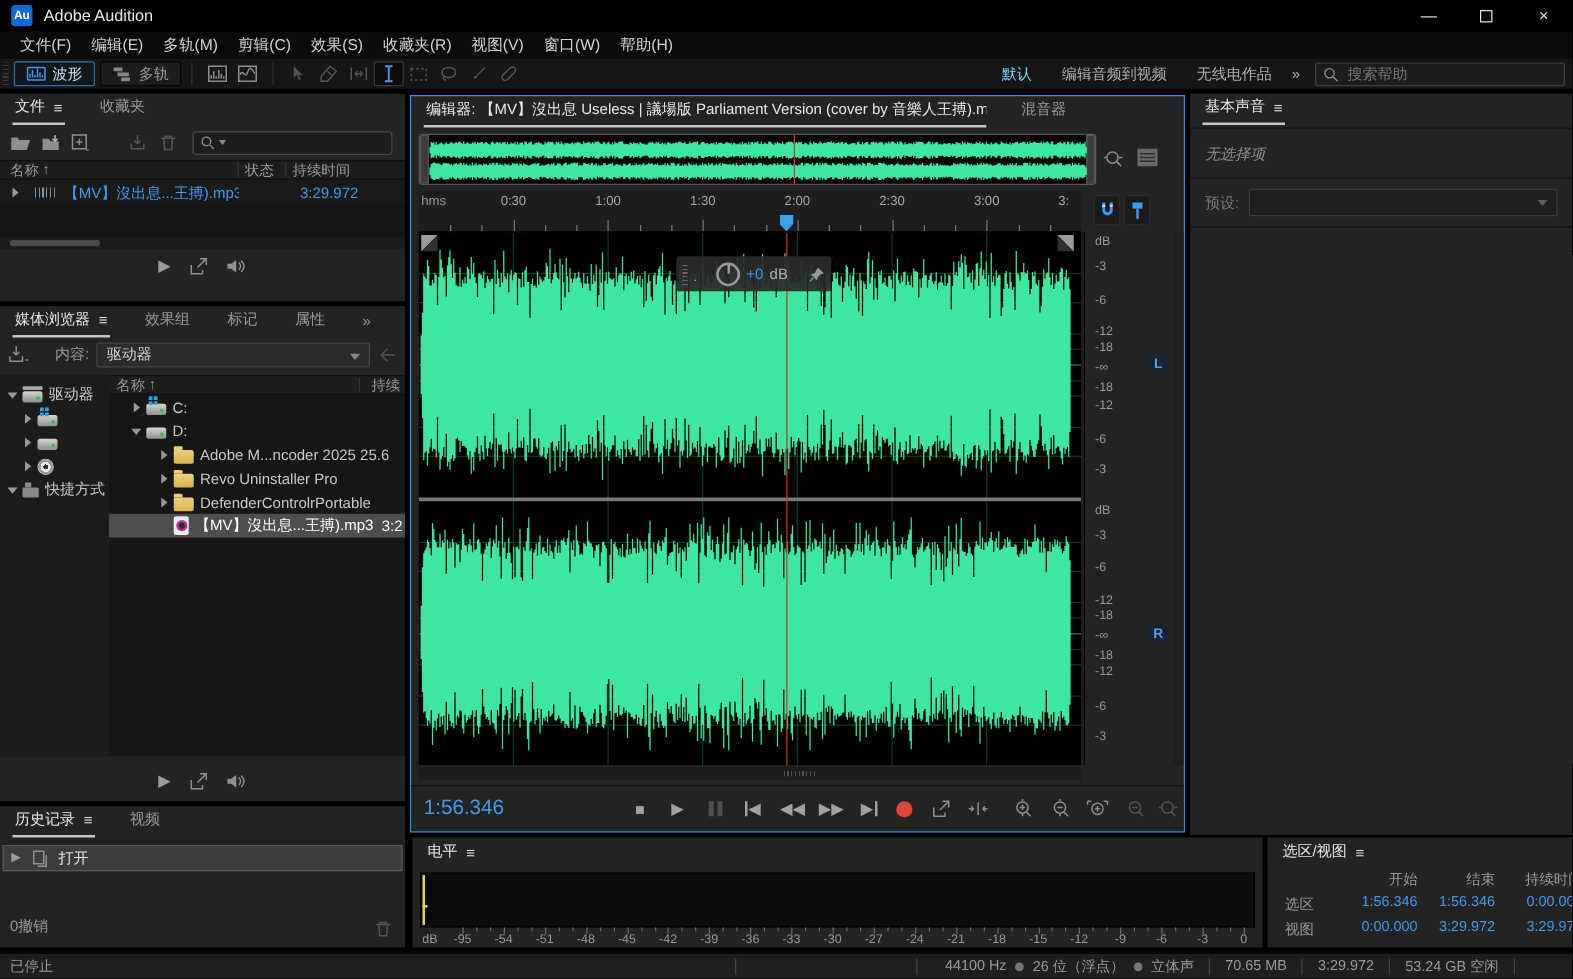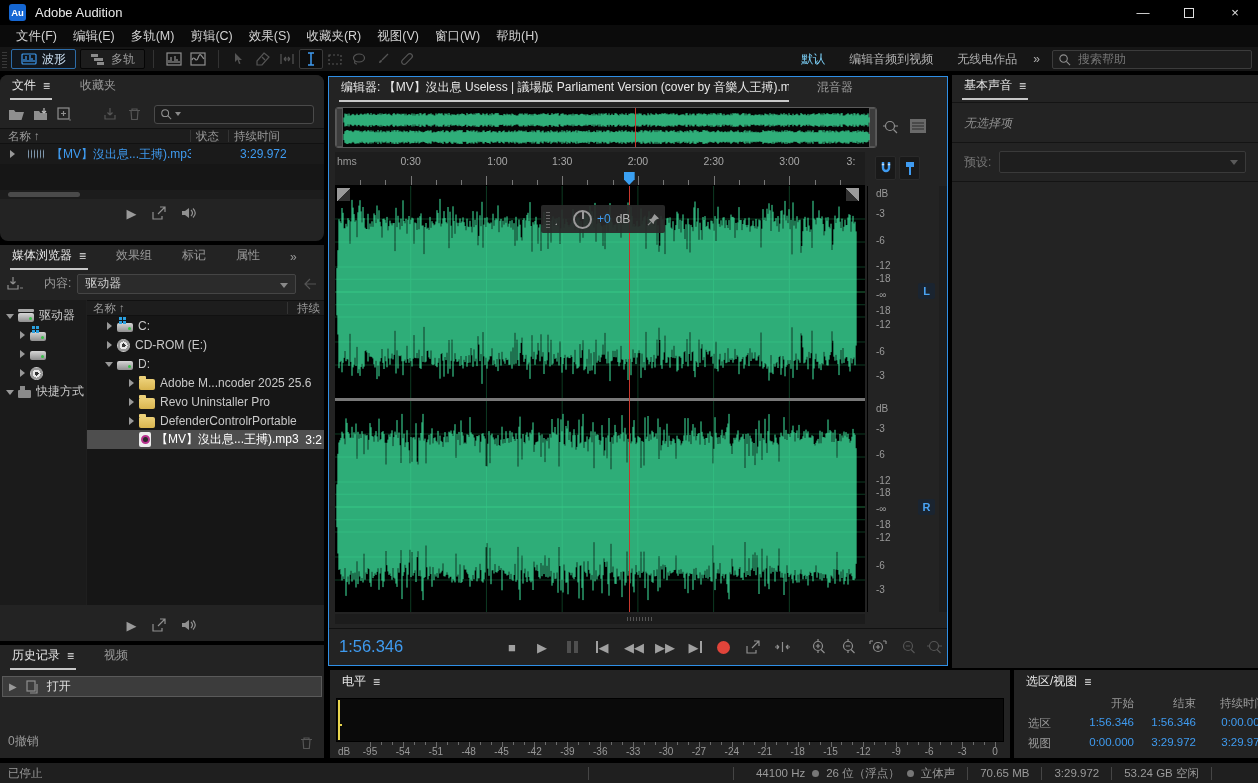--- a/index.html
+++ b/index.html
@@ -30,21 +30,21 @@
   .wsp{color:#b0b0b0;font-size:12px;margin:0 12px;display:flex;gap:6px;align-items:center;}
   .wsp.active{color:#7dd3fc;}
   .ham{font-size:12px;color:inherit;}
   #topsearch{width:200px;height:19px;margin-left:8px;background:#1c1c1c;border:1px solid #3c3c3c;border-radius:2px;display:flex;align-items:center;padding:0 5px;gap:5px;}
   #topsearch input{background:transparent;border:none;outline:none;color:#9a9a9a;font-size:12px;width:150px;font-family:inherit;}
   
   .ptabs{height:25px;display:flex;align-items:flex-end;padding:0 10px;gap:0;background:#232323;}
   .ptab{padding:4px 2px 6px 2px;margin-right:26px;color:#9a9a9a;display:flex;gap:7px;align-items:center;white-space:nowrap;}
   .ptab.active{color:#e8e8e8;border-bottom:2px solid #c8c8c8;padding-bottom:4px;}
   
-  #files{left:0;top:75px;width:324px;height:166px;border-radius:8px;}
+  #files{left:0;top:75px;width:324px;height:166px;}
   .icobtn{width:24px;height:20px;display:flex;align-items:center;justify-content:center;}
   .srchfield{height:19px;background:#1d1d1d;border:1px solid #4a4a4a;border-radius:3px;display:flex;align-items:center;padding:0 5px;gap:3px;}
   .lsthead{height:16px;background:#1d1d1d;border-top:1px solid #111;border-bottom:1px solid #111;display:flex;align-items:center;color:#9a9a9a;font-size:11.5px;position:relative;}
   .colsep{position:absolute;top:1px;bottom:1px;width:1px;background:#333;}
   .filelist{background:#161616;}
   .frow{height:20px;display:flex;align-items:center;background:#1a1a1a;position:relative;}
   .bluetxt{color:#3f9bf0;}
   .hscroll{height:9px;background:#1c1c1c;position:relative;}
   .hthumb{position:absolute;top:2px;height:5px;background:#4a4a4a;border-radius:3px;}
   .btnrow{display:flex;align-items:center;justify-content:center;gap:14px;height:28px;}
@@ -412,26 +412,20 @@
           <span class="colsep" style="right:36px;left:auto;"></span>
         </div>
         <div>
 
         <div class="mrow lvl1 chev-r ic-drive-win">
               <span class="chev"></span>
               <span class="ric"></span>
               <span class="rname">C:</span>
               <span class="rdur"></span>
             </div>
-            <div class="mrow lvl1 chev-r ic-cd">
-              <span class="chev"></span>
-              <span class="ric"></span>
-              <span class="rname">CD-ROM (E:)</span>
-              <span class="rdur"></span>
-            </div>
             <div class="mrow lvl1 chev-d ic-drive">
               <span class="chev"></span>
               <span class="ric"></span>
               <span class="rname">D:</span>
               <span class="rdur"></span>
             </div>
             <div class="mrow lvl2 chev-r ic-folder">
               <span class="chev"></span>
               <span class="ric"></span>
               <span class="rname">Adobe M...ncoder 2025 25.6</span>
@@ -521,21 +515,21 @@
     <svg class="i abs" style="left:580px;top:41px;" width="18" height="16" viewBox="0 0 18 16">
         <rect x="1" y="1" width="16" height="14" fill="#6a6a6a" stroke="none"></rect>
         <path d="M3 5h12M3 8h12M3 11h12" stroke="#2a2a2a"></path>
       </svg>
 
     <div id="ruler">
       <span class="rlab" style="left:2px;transform:none;color:#9a9a9a;">hms</span>
       <div id="ruler-labels">
 
       <span class="rlab" style="left: 75.7244px;">0:30</span>
-          <span class="rlab" style="left: 151.449px; margin-left: 11px;">1:00</span>
+          <span class="rlab" style="left: 151.449px;">1:00</span>
           <span class="rlab" style="left: 227.173px; text-align: right;">1:30</span>
           <span class="rlab" style="left: 302.898px;">2:00</span>
           <span class="rlab" style="left: 378.622px;">2:30</span>
           <span class="rlab" style="left: 454.346px;">3:00</span>
           <span class="rlab" style="left: 516px;">3:</span>
         </div>
       <div id="ruler-ticks">
           <div class="rtick" style="height: 5px; left: 25.2415px;"></div>
           <div class="rtick" style="height: 5px; left: 50.4829px;"></div>
           <div class="rtick" style="height: 9px; left: 75.7244px;"></div>

